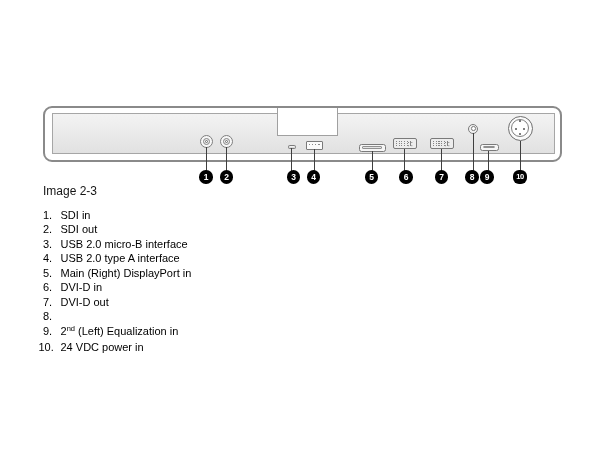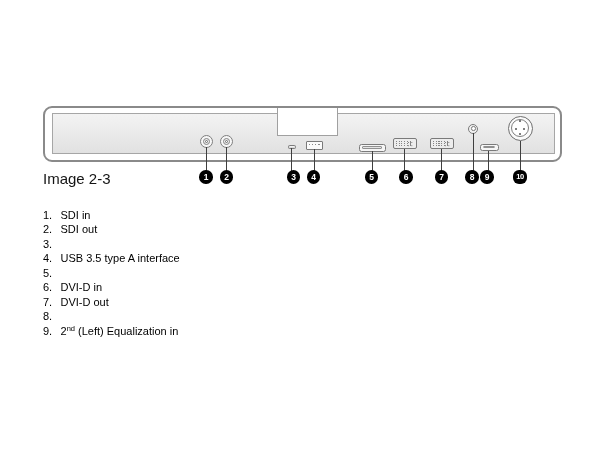--- a/index.html
+++ b/index.html
@@ -77,21 +77,21 @@
   
   .leader { position: absolute; width: 1px; background: #3f3f3f; }
   .callout {
     position: absolute; top: 170px; width: 13.5px; height: 13.5px; border-radius: 50%;
     background: #000; color: #fff; font-weight: bold; font-size: 8.5px;
     display: flex; align-items: center; justify-content: center; line-height: 1;
   }
   .callout-10 { font-size: 7.5px; letter-spacing: -0.4px; }
 
   
-  .caption { position: absolute; left: 43px; top: 170px; font-size: 15px; color: #141414; }
+  .caption { position: absolute; left: 43px; top: 184px; font-size: 12px; color: #141414; }
   .legend { position: absolute; left: 43px; top: 208px; width: 330px;
             font-size: 11px; line-height: 14.45px; color: #000; }
   .legend-row { display: flex; }
   .legend-num { flex: 0 0 auto; min-width: 17.5px; }
   .legend-row.row-10 .legend-num { margin-left: -4.5px; min-width: 22px; }
   .legend-label { white-space: pre; }
   .sup { font-size: 7.5px; position: relative; top: -3.5px; text-align: center; }
 </style>
 </head>
 <body>
@@ -190,38 +190,44 @@
     <div class="legend-row">
       <span class="legend-num">1.</span>
         <span class="legend-label">SDI in</span>
     </div>
     <div class="legend-row">
       <span class="legend-num">2.</span>
         <span class="legend-label">SDI out</span>
     </div>
     <div class="legend-row">
       <span class="legend-num">3.</span>
+        <span class="legend-label">USB 2.0 micro-B interface</span>
     </div>
     <div class="legend-row">
       <span class="legend-num">4.</span>
-        <span class="legend-label">USB 3.5 type A interface</span>
+        <span class="legend-label">USB 2.0 type A interface</span>
     </div>
     <div class="legend-row">
       <span class="legend-num">5.</span>
+        <span class="legend-label">Main (Right) DisplayPort in</span>
     </div>
     <div class="legend-row">
       <span class="legend-num">6.</span>
         <span class="legend-label">DVI-D in</span>
     </div>
     <div class="legend-row">
       <span class="legend-num">7.</span>
         <span class="legend-label">DVI-D out</span>
     </div>
     <div class="legend-row">
       <span class="legend-num">8.</span>
     </div>
     <div class="legend-row">
       <span class="legend-num">9.</span>
         <span class="legend-label"><span>2</span><span class="sup">nd</span><span> (Left) Equalization in</span></span>
     </div>
+    <div class="legend-row row-10">
+      <span class="legend-num">10.</span>
+        <span class="legend-label">24 VDC power in</span>
+    </div>
   </div>
 
 </div>
 
 </body></html>

